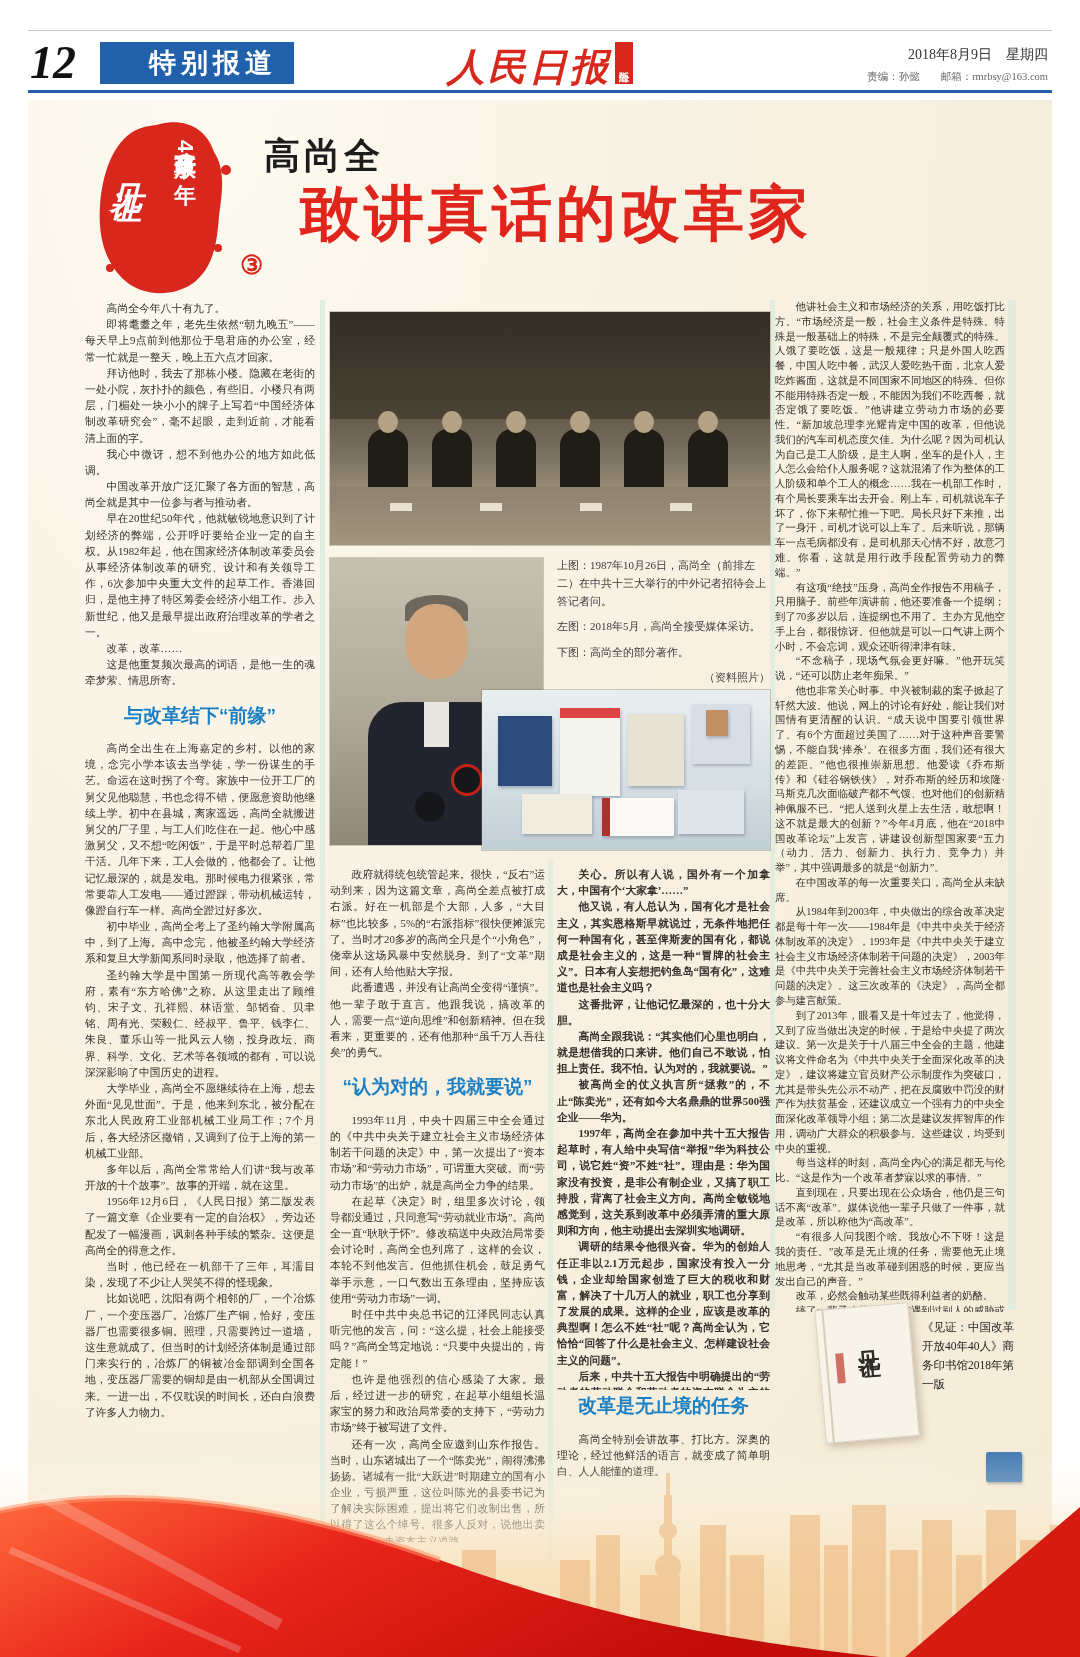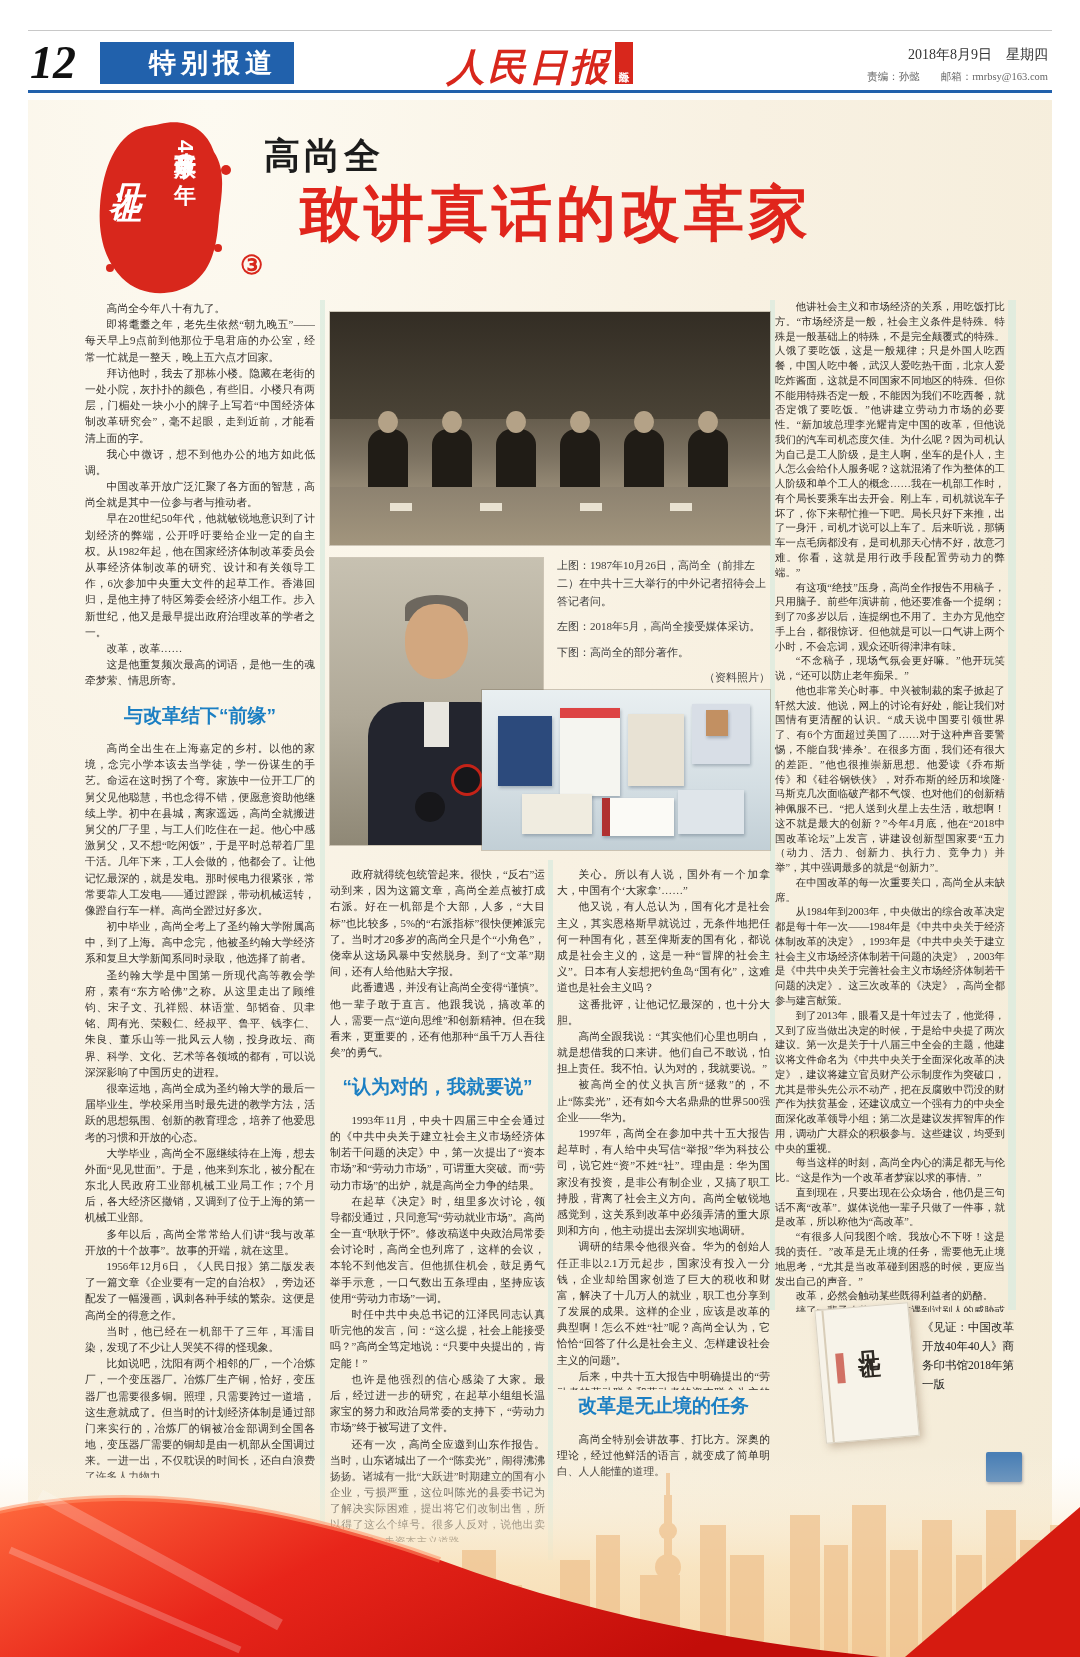--- a/index.html
+++ b/index.html
@@ -171,42 +171,41 @@
     <p>拜访他时，我去了那栋小楼。隐藏在老街的一处小院，灰扑扑的颜色，有些旧。小楼只有两层，门楣处一块小小的牌子上写着“中国经济体制改革研究会”，毫不起眼，走到近前，才能看清上面的字。</p>
     <p>我心中微讶，想不到他办公的地方如此低调。</p>
     <p>中国改革开放广泛汇聚了各方面的智慧，高尚全就是其中一位参与者与推动者。</p>
     <p>早在20世纪50年代，他就敏锐地意识到了计划经济的弊端，公开呼吁要给企业一定的自主权。从1982年起，他在国家经济体制改革委员会从事经济体制改革的研究、设计和有关领导工作，6次参加中央重大文件的起草工作。香港回归，是他主持了特区筹委会经济小组工作。步入新世纪，他又是最早提出政府治理改革的学者之一。</p>
     <p>改革，改革……</p>
     <p>这是他重复频次最高的词语，是他一生的魂牵梦萦、情思所寄。</p>
     <h3 class="subhead">与改革结下“前缘”</h3>
     <p>高尚全出生在上海嘉定的乡村。以他的家境，念完小学本该去当学徒，学一份谋生的手艺。命运在这时拐了个弯。家族中一位开工厂的舅父见他聪慧，书也念得不错，便愿意资助他继续上学。初中在县城，离家遥远，高尚全就搬进舅父的厂子里，与工人们吃住在一起。他心中感激舅父，又不想“吃闲饭”，于是平时总帮着厂里干活。几年下来，工人会做的，他都会了。让他记忆最深的，就是发电。那时候电力很紧张，常常要靠人工发电——通过蹬踩，带动机械运转，像蹬自行车一样。高尚全蹬过好多次。</p>
     <p>初中毕业，高尚全考上了圣约翰大学附属高中，到了上海。高中念完，他被圣约翰大学经济系和复旦大学新闻系同时录取，他选择了前者。</p>
     <p>圣约翰大学是中国第一所现代高等教会学府，素有“东方哈佛”之称。从这里走出了顾维钧、宋子文、孔祥熙、林语堂、邹韬奋、贝聿铭、周有光、荣毅仁、经叔平、鲁平、钱李仁、朱良、董乐山等一批风云人物，投身政坛、商界、科学、文化、艺术等各领域的都有，可以说深深影响了中国历史的进程。</p>
-    <p>很幸运地，高尚全成为圣约翰大学的最后一届毕业生。学校采用当时最先进的教学方法，活跃的思想氛围、创新的教育理念，培养了他爱思考的习惯和开放的心态。</p>
     <p>大学毕业，高尚全不愿继续待在上海，想去外面“见见世面”。于是，他来到东北，被分配在东北人民政府工业部机械工业局工作；7个月后，各大经济区撤销，又调到了位于上海的第一机械工业部。</p>
     <p>多年以后，高尚全常常给人们讲“我与改革开放的十个故事”。故事的开端，就在这里。</p>
     <p>1956年12月6日，《人民日报》第二版发表了一篇文章《企业要有一定的自治权》，旁边还配发了一幅漫画，讽刺各种手续的繁杂。这便是高尚全的得意之作。</p>
     <p>当时，他已经在一机部干了三年，耳濡目染，发现了不少让人哭笑不得的怪现象。</p>
     <p>比如说吧，沈阳有两个相邻的厂，一个冶炼厂，一个变压器厂。冶炼厂生产铜，恰好，变压器厂也需要很多铜。照理，只需要跨过一道墙，这生意就成了。但当时的计划经济体制是通过部门来实行的，冶炼厂的铜被冶金部调到全国各地，变压器厂需要的铜却是由一机部从全国调过来。一进一出，不仅耽误的时间长，还白白浪费了许多人力物力。</p>
 
   </div>
 
   <div class="col" style="left:330px;top:866px;width:215px;height:676px;">
     <p>政府就得统包统管起来。很快，“反右”运动到来，因为这篇文章，高尚全差点被打成右派。好在一机部是个大部，人多，“大目标”也比较多，5%的“右派指标”很快便摊派完了。当时才20多岁的高尚全只是个“小角色”，侥幸从这场风暴中安然脱身。到了“文革”期间，还有人给他贴大字报。</p>
     <p>此番遭遇，并没有让高尚全变得“谨慎”。他一辈子敢于直言。他跟我说，搞改革的人，需要一点“逆向思维”和创新精神。但在我看来，更重要的，还有他那种“虽千万人吾往矣”的勇气。</p>
     <h3 class="subhead">“认为对的，我就要说”</h3>
     <p>1993年11月，中央十四届三中全会通过的《中共中央关于建立社会主义市场经济体制若干问题的决定》中，第一次提出了“资本市场”和“劳动力市场”，可谓重大突破。而“劳动力市场”的出炉，就是高尚全力争的结果。</p>
     <p>在起草《决定》时，组里多次讨论，领导都没通过，只同意写“劳动就业市场”。高尚全一直“耿耿于怀”。修改稿送中央政治局常委会讨论时，高尚全也列席了，这样的会议，本轮不到他发言。但他抓住机会，鼓足勇气举手示意，一口气数出五条理由，坚持应该使用“劳动力市场”一词。</p>
     <p>时任中共中央总书记的江泽民同志认真听完他的发言，问：“这么提，社会上能接受吗？”高尚全笃定地说：“只要中央提出的，肯定能！”</p>
     <p>也许是他强烈的信心感染了大家。最后，经过进一步的研究，在起草小组组长温家宝的努力和政治局常委的支持下，“劳动力市场”终于被写进了文件。</p>
     <p>还有一次，高尚全应邀到山东作报告。当时，山东诸城出了一个“陈卖光”，闹得沸沸扬扬。诸城有一批“大跃进”时期建立的国有小企业，亏损严重，这位叫陈光的县委书记为了解决实际困难，提出将它们改制出售，所以得了这么个绰号。很多人反对，说他出卖国有资产，走资本主义道路。</p>
 
   </div>
 
-  <div class="col" style="left:557px;top:866px;width:213px;height:524px;">
+  <div class="col" style="left:557px;top:866px;width:213px;height:524px;font-weight:bold;">
     <p>关心。所以有人说，国外有一个加拿大，中国有个‘大家拿’……”</p>
     <p>他又说，有人总认为，国有化才是社会主义，其实恩格斯早就说过，无条件地把任何一种国有化，甚至俾斯麦的国有化，都说成是社会主义的，这是一种“冒牌的社会主义”。日本有人妄想把钓鱼岛“国有化”，这难道也是社会主义吗？</p>
     <p>这番批评，让他记忆最深的，也十分大胆。</p>
     <p>高尚全跟我说：“其实他们心里也明白，就是想借我的口来讲。他们自己不敢说，怕担上责任。我不怕。认为对的，我就要说。”</p>
     <p>被高尚全的仗义执言所“拯救”的，不止“陈卖光”，还有如今大名鼎鼎的世界500强企业——华为。</p>
     <p>1997年，高尚全在参加中共十五大报告起草时，有人给中央写信“举报”华为科技公司，说它姓“资”不姓“社”。理由是：华为国家没有投资，是非公有制企业，又搞了职工持股，背离了社会主义方向。高尚全敏锐地感觉到，这关系到改革中必须弄清的重大原则和方向，他主动提出去深圳实地调研。</p>
     <p>调研的结果令他很兴奋。华为的创始人任正非以2.1万元起步，国家没有投入一分钱，企业却给国家创造了巨大的税收和财富，解决了十几万人的就业，职工也分享到了发展的成果。这样的企业，应该是改革的典型啊！怎么不姓“社”呢？高尚全认为，它恰恰“回答了什么是社会主义、怎样建设社会主义的问题”。</p>
     <p>后来，中共十五大报告中明确提出的“劳动者的劳动联合和劳动者的资本联合为主的新型集体经济，尤其要提倡和鼓励”，其中就有来自华为的启示。</p>
 
   </div>

